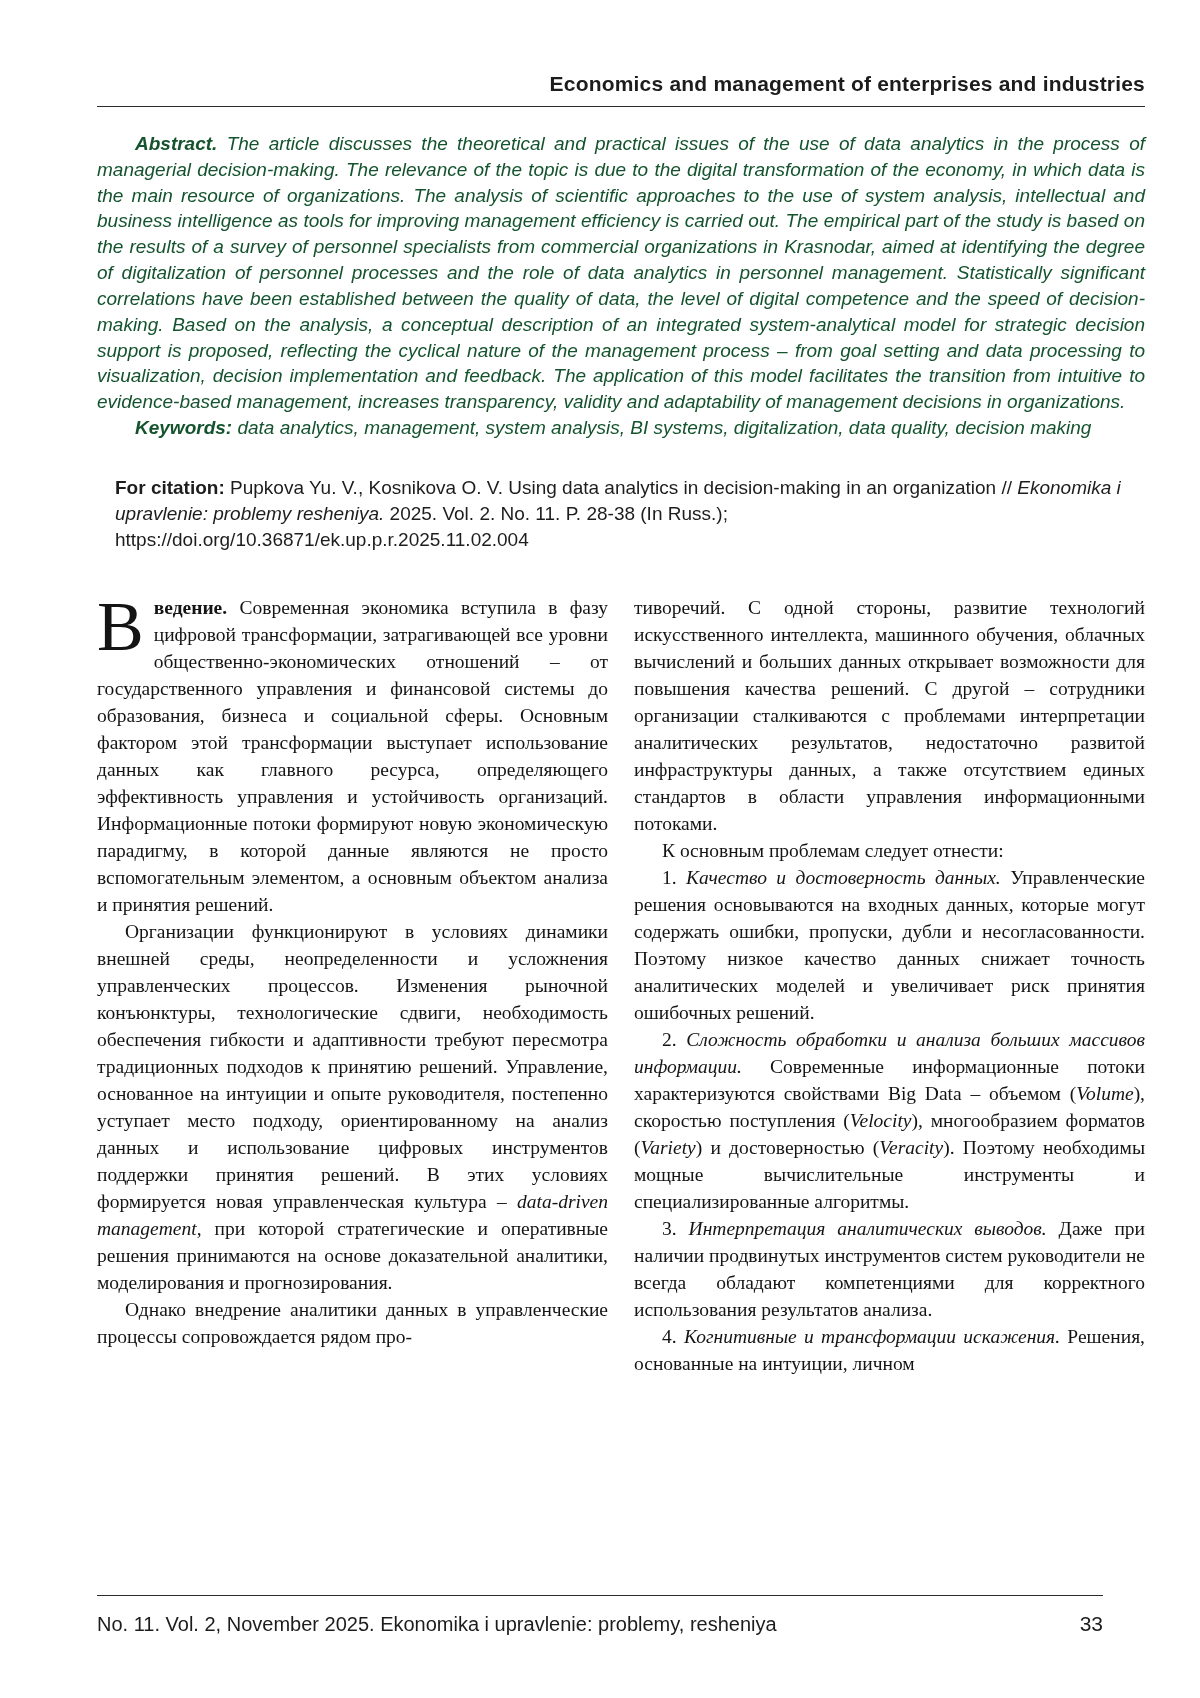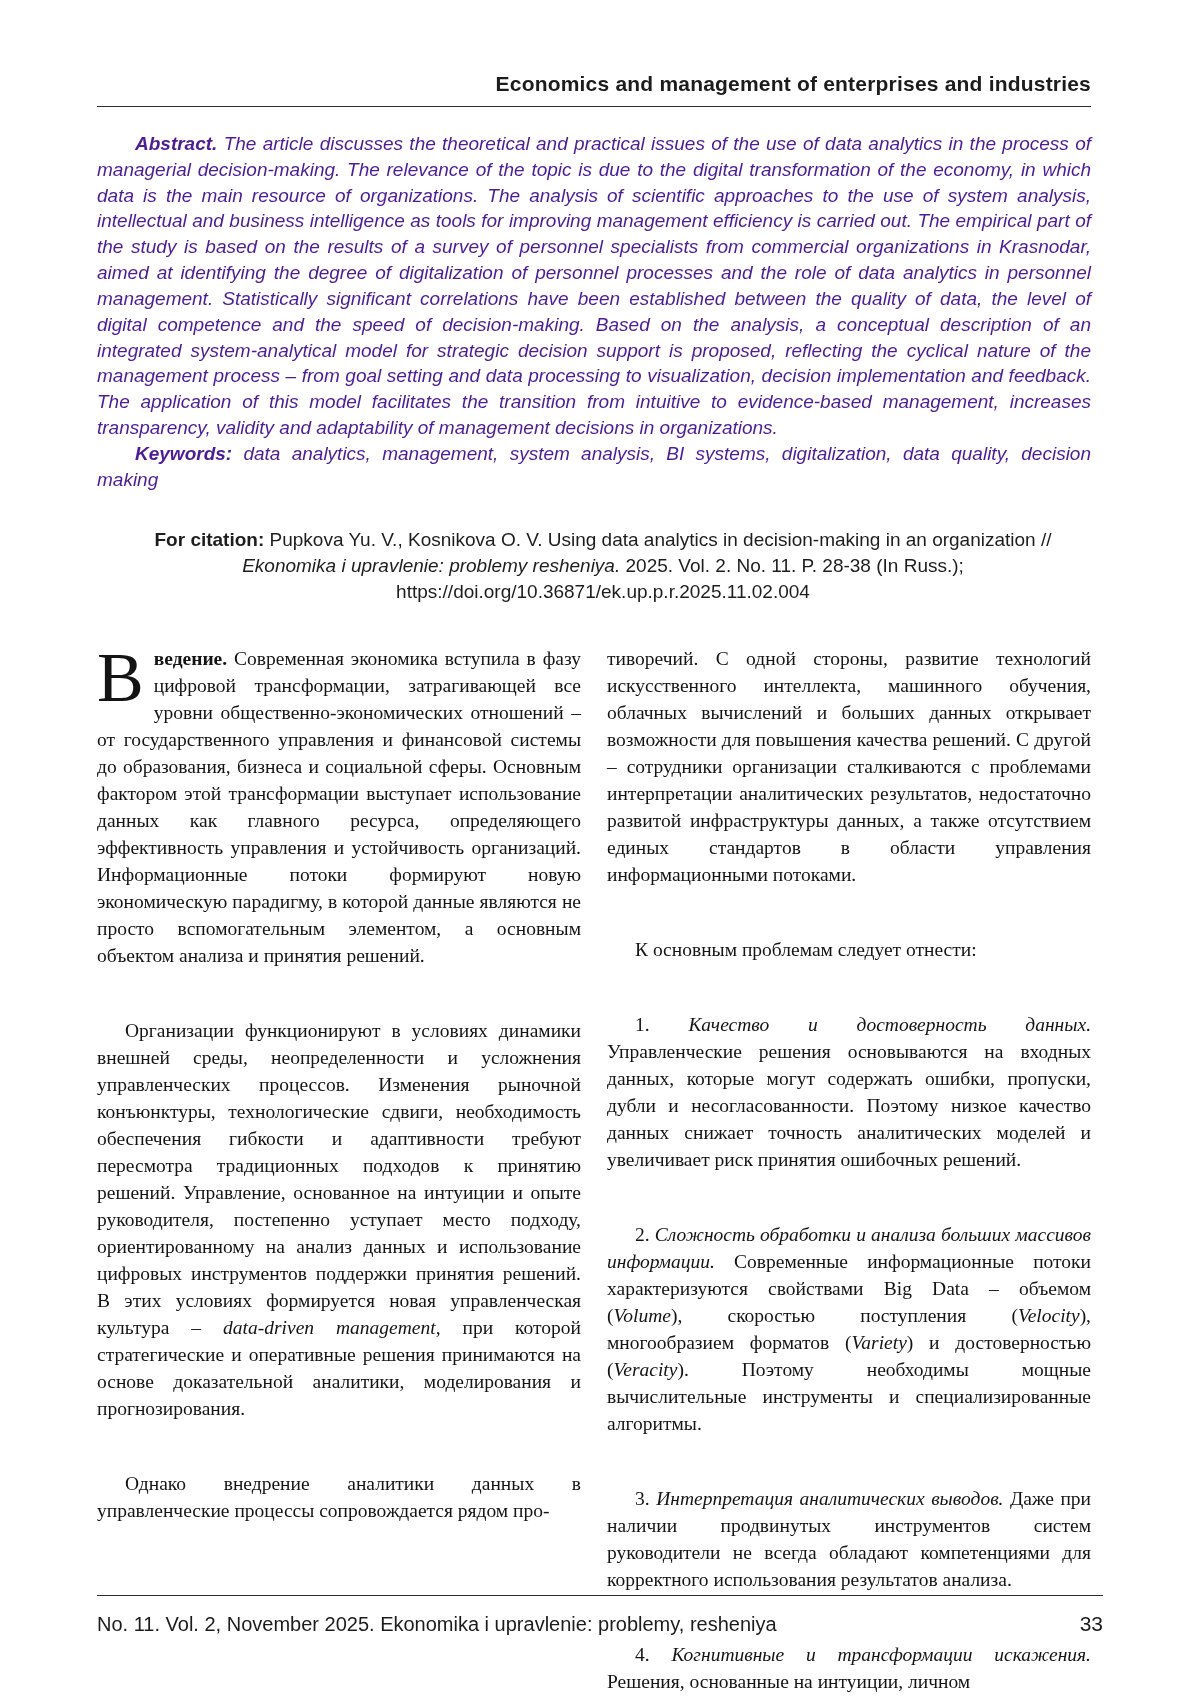--- a/index.html
+++ b/index.html
@@ -3,21 +3,21 @@
 <meta charset="utf-8">
 <style>
   html, body { margin: 0; padding: 0; background: #ffffff; }
   .page {
     position: relative;
     width: 1200px;
     height: 1698px;
     margin: 0 auto;
     background: #ffffff;
     box-sizing: border-box;
-    padding: 72px 109px 0 97px;
+    padding: 72px 55px 0 97px;
     color: #111111;
     font-family: "Liberation Serif", serif;
   }
 
   
   .running-head {
     font-family: "Liberation Sans", sans-serif;
     font-weight: 700;
     font-size: 21px;
     text-align: right;
@@ -28,49 +28,49 @@
   }
 
   
   .abstract-section {
     margin-top: 24px;
     font-family: "Liberation Sans", sans-serif;
     font-style: italic;
     font-size: 19px;
     line-height: 1.36;
     text-align: justify;
-    color: #4c1d95;
+    color: #14532d;
   }
   .abstract-section p { margin: 0; text-indent: 38px; }
 
   
   .citation-block {
     margin-top: 34px;
     margin-left: 18px;
     font-family: "Liberation Sans", sans-serif;
     font-size: 19px;
     line-height: 1.38;
-    text-align: center;
+    text-align: left;
     color: #1d1d1d;
   }
   .citation-block p { margin: 0; }
 
   
   .columns {
     display: flex;
     gap: 26px;
     margin-top: 40px;
     font-size: 19.5px;
     line-height: 27px;
     text-align: justify;
     color: #141414;
   }
   .col { flex: 1 1 0; min-width: 0; }
   .par { margin: 0; }
-  .par.indent { text-indent: 28px; margin-top: 48px; }
+  .par.indent { text-indent: 28px; }
 
   .dropcap {
     float: left;
     font-size: 70px;
     line-height: 58px;
     padding: 4px 10px 0 0;
     font-weight: 400;
     color: #141414;
   }
 

